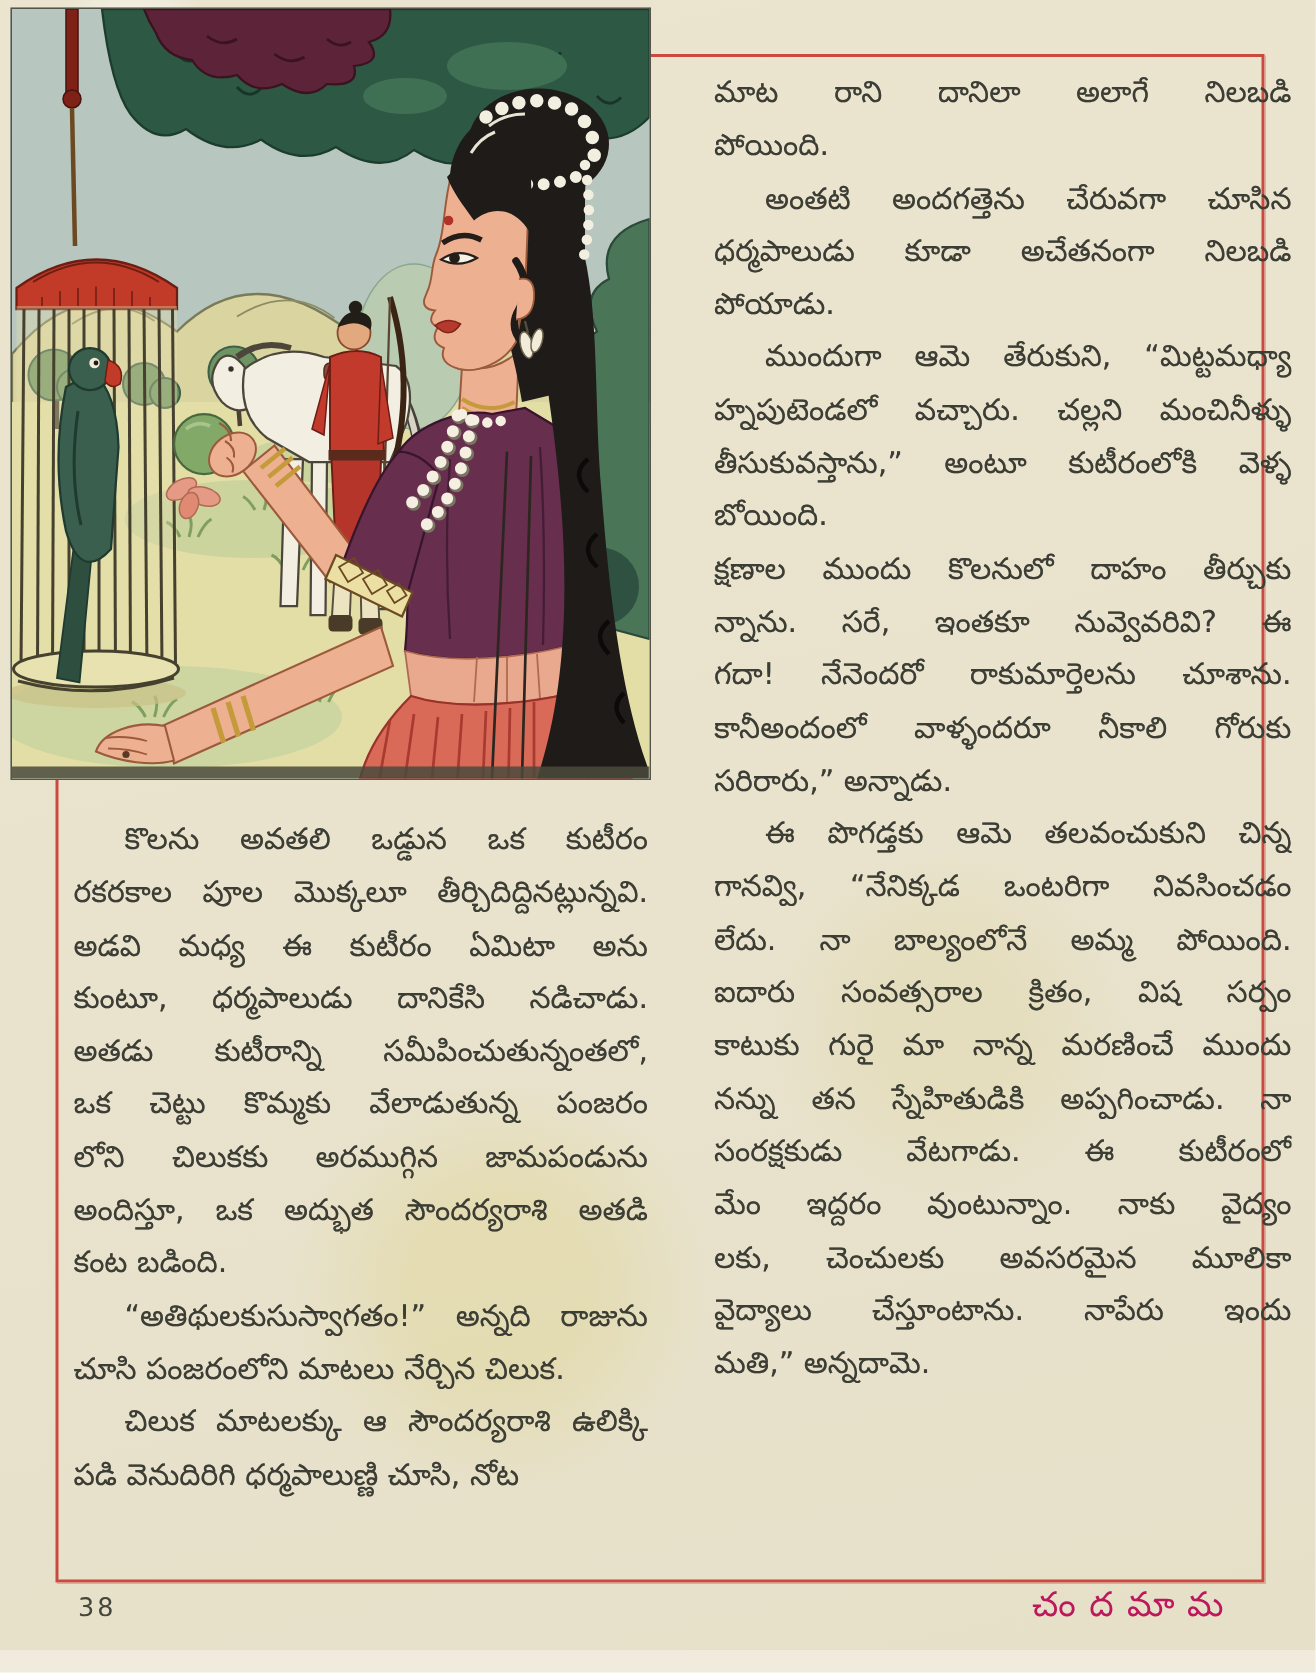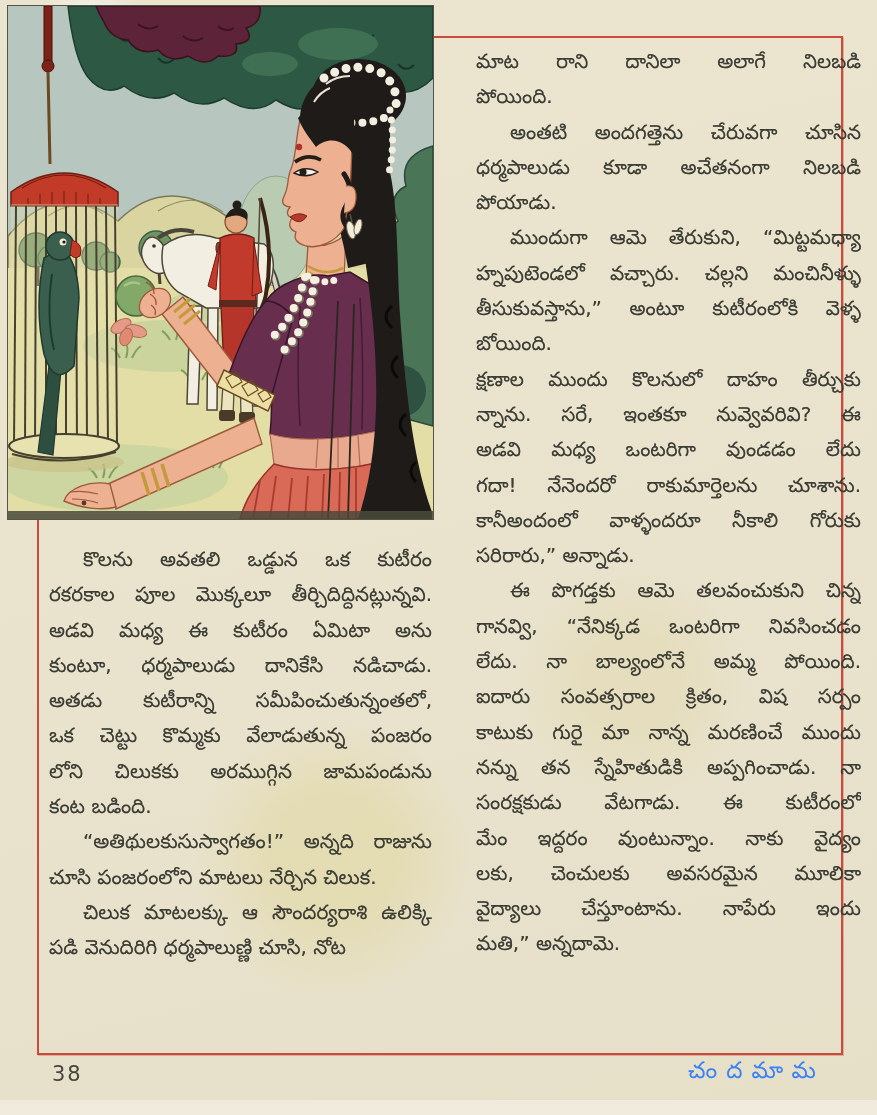--- a/index.html
+++ b/index.html
@@ -29,25 +29,25 @@
   #left-col{left:49px;top:542px;width:383px;height:500px;}
   .tline{
     font-size:20px;line-height:35.3px;color:#3c3d34;
     white-space:nowrap;overflow:hidden;
     text-align:justify;text-align-last:justify;
     text-shadow:0 0 .4px rgba(60,61,52,.5);
   }
   .tline.end{text-align-last:left;}
   .tline.indent{text-indent:34px;}
   .footer-pagenum{
-    position:absolute;left:52px;top:1062px;font-size:21px;color:#45463c;
+    position:absolute;left:52px;top:1062px;font-size:17px;color:#45463c;
     font-family:"DejaVu Sans",sans-serif;letter-spacing:2px;
   }
   .footer-title{
-    position:absolute;left:688px;top:1057px;font-size:23px;color:#3b82f6;
+    position:absolute;left:688px;top:1057px;font-size:23px;color:#be185d;
     letter-spacing:9px;white-space:nowrap;
   }
 </style>
 </head>
 <body>
 
 <div class="paper"></div>
 
 <div class="red-frame"></div>
 
@@ -278,21 +278,20 @@
     <div class="tline end">పోయింది.</div>
     <div class="tline indent">అంతటి అందగత్తెను చేరువగా చూసిన</div>
     <div class="tline">ధర్మపాలుడు కూడా అచేతనంగా నిలబడి</div>
     <div class="tline end">పోయాడు.</div>
     <div class="tline indent">ముందుగా ఆమె తేరుకుని, “మిట్టమధ్యా</div>
     <div class="tline">హ్నపుటెండలో వచ్చారు. చల్లని మంచినీళ్ళు</div>
     <div class="tline">తీసుకువస్తాను,” అంటూ కుటీరంలోకి వెళ్ళ</div>
     <div class="tline end">బోయింది.</div>
     <div class="tline">క్షణాల ముందు కొలనులో దాహం తీర్చుకు</div>
     <div class="tline">న్నాను. సరే, ఇంతకూ నువ్వెవరివి? ఈ</div>
-    <div class="tline">అడవి మధ్య ఒంటరిగా వుండడం లేదు</div>
     <div class="tline">గదా! నేనెందరో రాకుమార్తెలను చూశాను.</div>
     <div class="tline">కానీఅందంలో వాళ్ళందరూ నీకాలి గోరుకు</div>
     <div class="tline end">సరిరారు,” అన్నాడు.</div>
     <div class="tline indent">ఈ పొగడ్తకు ఆమె తలవంచుకుని చిన్న</div>
     <div class="tline">గానవ్వి, “నేనిక్కడ ఒంటరిగా నివసించడం</div>
     <div class="tline">లేదు. నా బాల్యంలోనే అమ్మ పోయింది.</div>
     <div class="tline">ఐదారు సంవత్సరాల క్రితం, విష సర్పం</div>
     <div class="tline">కాటుకు గురై మా నాన్న మరణించే ముందు</div>
     <div class="tline">నన్ను తన స్నేహితుడికి అప్పగించాడు. నా</div>
     <div class="tline">సంరక్షకుడు వేటగాడు. ఈ కుటీరంలో</div>
@@ -302,20 +301,21 @@
     <div class="tline end">మతి,” అన్నదామె.</div>
   </div>
 <div id="left-col" class="col">
     <div class="tline indent">కొలను అవతలి ఒడ్డున ఒక కుటీరం</div>
     <div class="tline">రకరకాల పూల మొక్కలూ తీర్చిదిద్దినట్లున్నవి.</div>
     <div class="tline">అడవి మధ్య ఈ కుటీరం ఏమిటా అను</div>
     <div class="tline">కుంటూ, ధర్మపాలుడు దానికేసి నడిచాడు.</div>
     <div class="tline">అతడు కుటీరాన్ని సమీపించుతున్నంతలో,</div>
     <div class="tline">ఒక చెట్టు కొమ్మకు వేలాడుతున్న పంజరం</div>
     <div class="tline">లోని చిలుకకు అరముగ్గిన జామపండును</div>
+    <div class="tline">అందిస్తూ, ఒక అద్భుత సౌందర్యరాశి అతడి</div>
     <div class="tline end">కంట బడింది.</div>
     <div class="tline indent">“అతిథులకుసుస్వాగతం!” అన్నది రాజును</div>
     <div class="tline end">చూసి పంజరంలోని మాటలు నేర్చిన చిలుక.</div>
     <div class="tline indent">చిలుక మాటలక్కు ఆ సౌందర్యరాశి ఉలిక్కి</div>
     <div class="tline end">పడి వెనుదిరిగి ధర్మపాలుణ్ణి చూసి, నోట</div>
   </div>
 
 <div class="footer-pagenum">38</div>
 <div class="footer-title">చందమామ</div>
 

